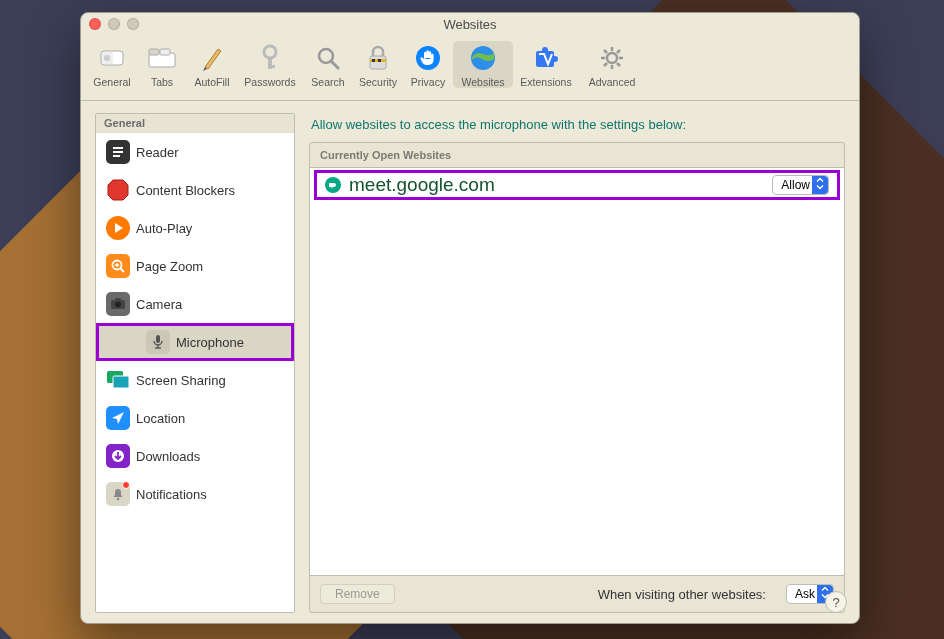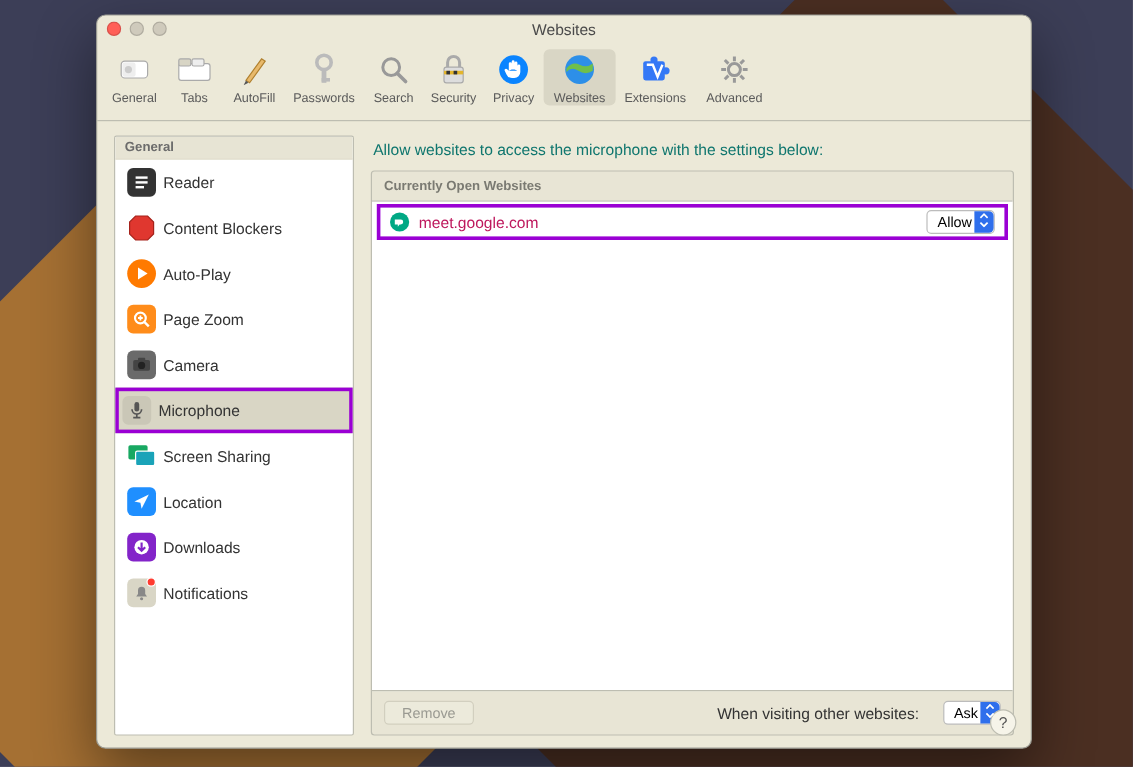--- a/index.html
+++ b/index.html
@@ -41,39 +41,39 @@
 
   .content { flex:1; display:flex; gap:14px; padding:12px 14px 10px 14px; }
   .sidebar {
     width:200px; background:#fff; border:1px solid #bdbdb1; border-radius:2px;
     display:flex; flex-direction:column; overflow:hidden;
   }
   .sidehead { background:#e7e4d4; font-size:11px; font-weight:600; color:#6b6b6b;
               padding:3px 8px; border-bottom:1px solid #e1dece; }
   .sitem { display:flex; align-items:center; gap:6px; padding:7px 10px; font-size:13px;
            color:#333; position:relative; }
-  .sitem.selected { background:#d9d6c5; border:3px solid #9a00d4; padding:4px 3px; }
+  .sitem.selected { background:#d9d6c5; border:3px solid #9a00d4; padding:4px 3px;justify-content:center; }
   .sicon { width:24px; height:24px; border-radius:5px; display:flex; align-items:center; justify-content:center;
            flex-shrink:0; }
   .badge-dot{ position:absolute; width:8px; height:8px; background:#ff3b30; border-radius:50%;
               top:6px; left:26px; border:1px solid #fff;}
 
   .main { flex:1; display:flex; flex-direction:column; }
   .mainhead { font-size:13px; color:#0f766e; padding:4px 2px 10px; }
   .panel { flex:1; border:1px solid #bdbdb1; border-radius:3px; background:#e8e5d5;
            display:flex; flex-direction:column; overflow:hidden; }
   .panelhead { font-size:11px; font-weight:600; color:#7a7a72; padding:6px 10px; }
   .list { flex:1; background:#fff; border-top:1px solid #bdbdb1; border-bottom:1px solid #bdbdb1;
           margin:0 0 0 0; }
   .row { display:flex; align-items:center; padding:0 8px; height:30px; gap:8px;
          border:3px solid #9a00d4; margin:2px 4px; }
   .row .sitefav{ width:16px; height:16px; border-radius:50%; background:#00a884;
                  display:flex; align-items:center;justify-content:center;}
   .row .sitefav svg{width:10px;height:10px;fill:#fff;}
-  .row .sitename{ flex:1; font-size:13px; color:#be185d; }
+  .row .sitename{ flex:1; font-size:19px; color:#14532d; }
   .select {
     height:20px; font-size:12px; padding:0 18px 0 8px; border:1px solid #bcbcbc;
     border-radius:4px; background:#fff; position:relative; display:flex; align-items:center;
   }
   .select::after{
     content:""; position:absolute; right:0; top:0; bottom:0; width:16px;
     background:#2f6fec; border-radius:0 4px 4px 0;
   }
   .select .chev{position:absolute; right:3px; top:50%; transform:translateY(-50%); z-index:1;}
   .select .chev svg{width:10px;height:12px;fill:#fff;}

